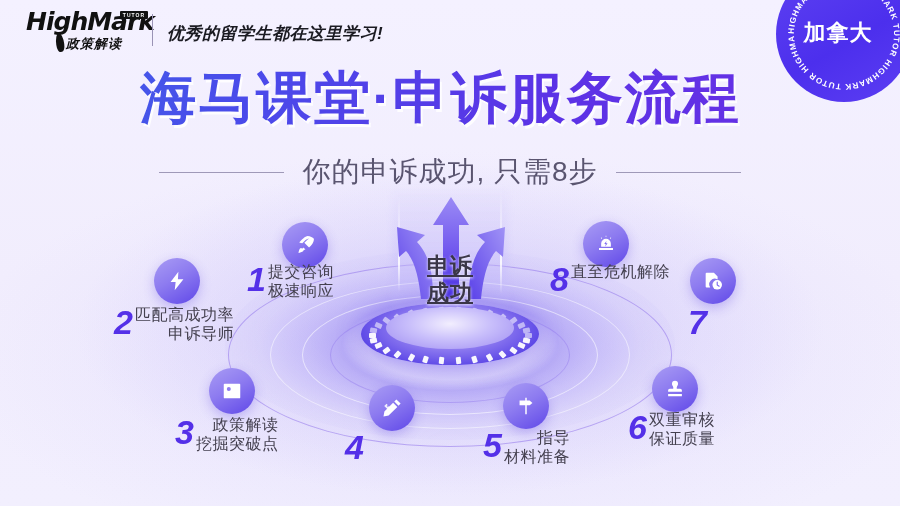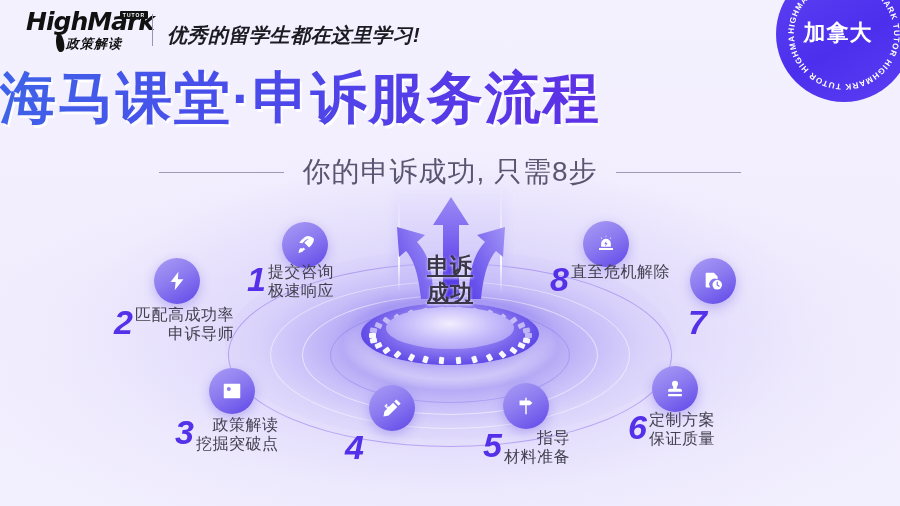--- a/index.html
+++ b/index.html
@@ -43,40 +43,40 @@
     position:absolute; left:30px; top:24px; width:8px; height:19px;
     background:#111; border-radius:50% 50% 40% 40%/60% 60% 40% 40%;
     transform:rotate(-8deg);
   }
   .hdr-divider {
     position:absolute; left:152px; top:14px; width:1px; height:32px;
     background:#9a93b5;
   }
   .tagline {
     position:absolute; left:167px; top:22px;
-    font-size:20px; font-style:italic; font-weight:bold;
+    font-size:17px; font-style:italic; font-weight:bold;
     color:#1b1b22; white-space:nowrap; letter-spacing:0.5px;
   }
   .badge-circle {
     position:absolute; right:-12px; top:-34px;
     width:136px; height:136px; border-radius:50%;
     background:linear-gradient(150deg,#5e42f2 0%,#4c2fed 55%,#5c3ef3 100%);
   }
   .badge-cn {
     position:absolute; right:14px; top:18px;
     width:96px; text-align:center;
     color:#fff; font-size:22px; font-weight:bold; letter-spacing:1px;
   }
   .ring-text { position:absolute; right:-12px; top:-34px; width:136px; height:136px; }
   .ring-text text { font-size:8.2px; fill:#ffffff; letter-spacing:0.9px; font-weight:bold; }
 
   
   .main-title {
     position:absolute; top:68px; left:0; width:881px;
-    text-align:left;
+    text-align:center;
     font-size:56px; font-weight:bold; letter-spacing:2px;
     background:linear-gradient(100deg,#3f63e8 0%,#4a4bea 28%,#5b33e6 62%,#6a2fe4 100%);
     -webkit-background-clip:text; background-clip:text;
     -webkit-text-fill-color:transparent; color:#4a3fe0;
     line-height:60px;
     text-shadow:none;
     filter:drop-shadow(2px 3px 0 rgba(255,255,255,0.85));
   }
   .sub-row {
     position:absolute; top:153px; left:0; width:900px;
@@ -349,21 +349,21 @@
 
   <div class="step">
     <div class="icon-circle" style="left:652px;top:366px;">
       <svg viewBox="0 0 24 24">
           <path d="M12 3a3.3 3.3 0 00-3.3 3.3c0 1.3.6 2 1 2.7.4.8.5 1.6.4 2.6H6.3c-1 0-1.8.8-1.8 1.8v1.7h15v-1.7c0-1-.8-1.8-1.8-1.8h-3.8c-.1-1 0-1.8.4-2.6.4-.7 1-1.4 1-2.7A3.3 3.3 0 0012 3zM4.5 17.4h15V20h-15z"></path>
         </svg>
     </div>
     <div class="step-body" style="left:628px;top:410px;">
       <span class="step-num">6</span>
       <span class="step-lines">
-        <span class="step-l1">定制方案</span>
+        <span class="step-l1">双重审核</span>
         <span class="step-l2">保证质量</span>
       </span>
     </div>
   </div>
 
   <div class="step">
     <div class="icon-circle" style="left:690px;top:258px;">
       <svg viewBox="0 0 24 24">
           <path d="M5 3h8l4 4v3.4a6 6 0 00-8 8.6H5a1 1 0 01-1-1V4a1 1 0 011-1z"></path>
           <circle cx="16.6" cy="16.2" r="5.2"></circle>

